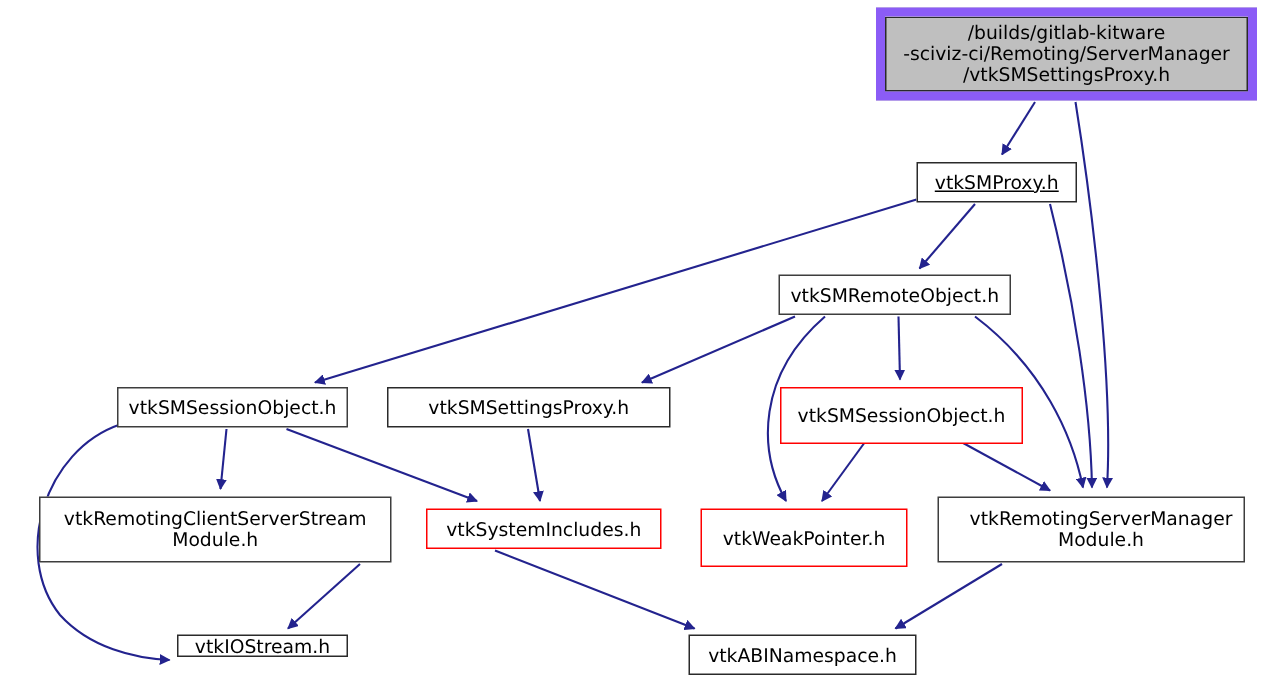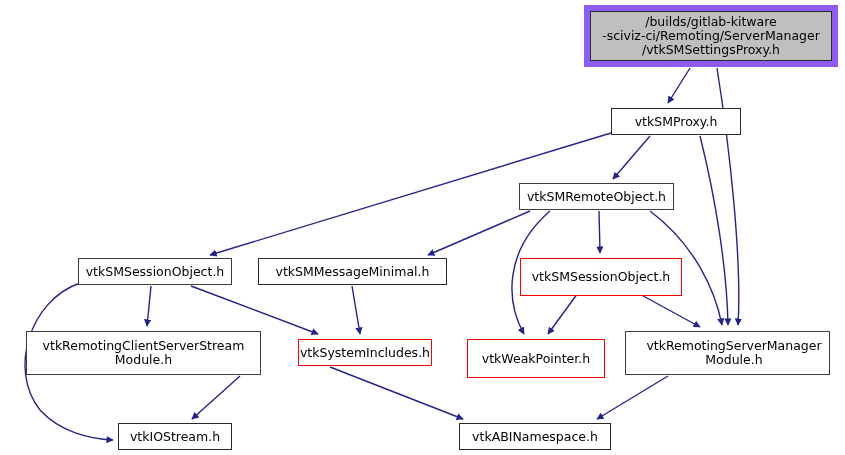--- a/index.html
+++ b/index.html
@@ -99,37 +99,37 @@
       <path d="M 330 367 L 463 419"></path>
 
       <path d="M 668 376 L 597 419"></path>
     </g>
   </svg>
 
   <div class="node grey" style="left:584px; top:5px; width:254px; height:62px;">/builds/gitlab-kitware
 -sciviz-ci/Remoting/ServerManager
 /vtkSMSettingsProxy.h</div>
 
-  <div class="node" style="left:611px; top:108px; width:130px; height:27px;">vtkSMProxy.h</div>
+  <div class="node" style="left:611px; top:108px; width:107px; height:27px;text-decoration:underline;">vtkSMProxy.h</div>
 
   <div class="node thick" style="left:519px; top:183px; width:155px; height:27px;">vtkSMRemoteObject.h</div>
 
   <div class="node thick" style="left:78px; top:258px; width:154px; height:27px;">vtkSMSessionObject.h</div>
 
-  <div class="node" style="left:258px; top:258px; width:189px; height:27px;">vtkSMMessageMinimal.h</div>
+  <div class="node" style="left:258px; top:258px; width:189px; height:27px;">vtkSMSettingsProxy.h</div>
 
   <div class="node red" style="left:520px; top:258px; width:162px; height:38px;">vtkSMSessionObject.h</div>
 
   <div class="node thick" style="left:26px; top:331px; width:235px; height:44px;">vtkRemotingClientServerStream
 Module.h</div>
 
-  <div class="node red" style="left:298px; top:339px; width:134px; height:27px;">vtkSystemIncludes.h</div>
+  <div class="node red" style="left:284px; top:339px; width:157px; height:27px;">vtkSystemIncludes.h</div>
 
   <div class="node red" style="left:467px; top:339px; width:138px; height:39px;">vtkWeakPointer.h</div>
 
   <div class="node thick" style="left:625px; top:331px; width:205px; height:44px;padding-left:13px;">vtkRemotingServerManager
 Module.h</div>
 
-  <div class="node" style="left:118px; top:423px; width:114px; height:27px;">vtkIOStream.h</div>
+  <div class="node" style="left:118px; top:423px; width:114px; height:15px;">vtkIOStream.h</div>
 
   <div class="node" style="left:459px; top:423px; width:152px; height:27px;">vtkABINamespace.h</div>
 
 </div>
 
 </body></html>

